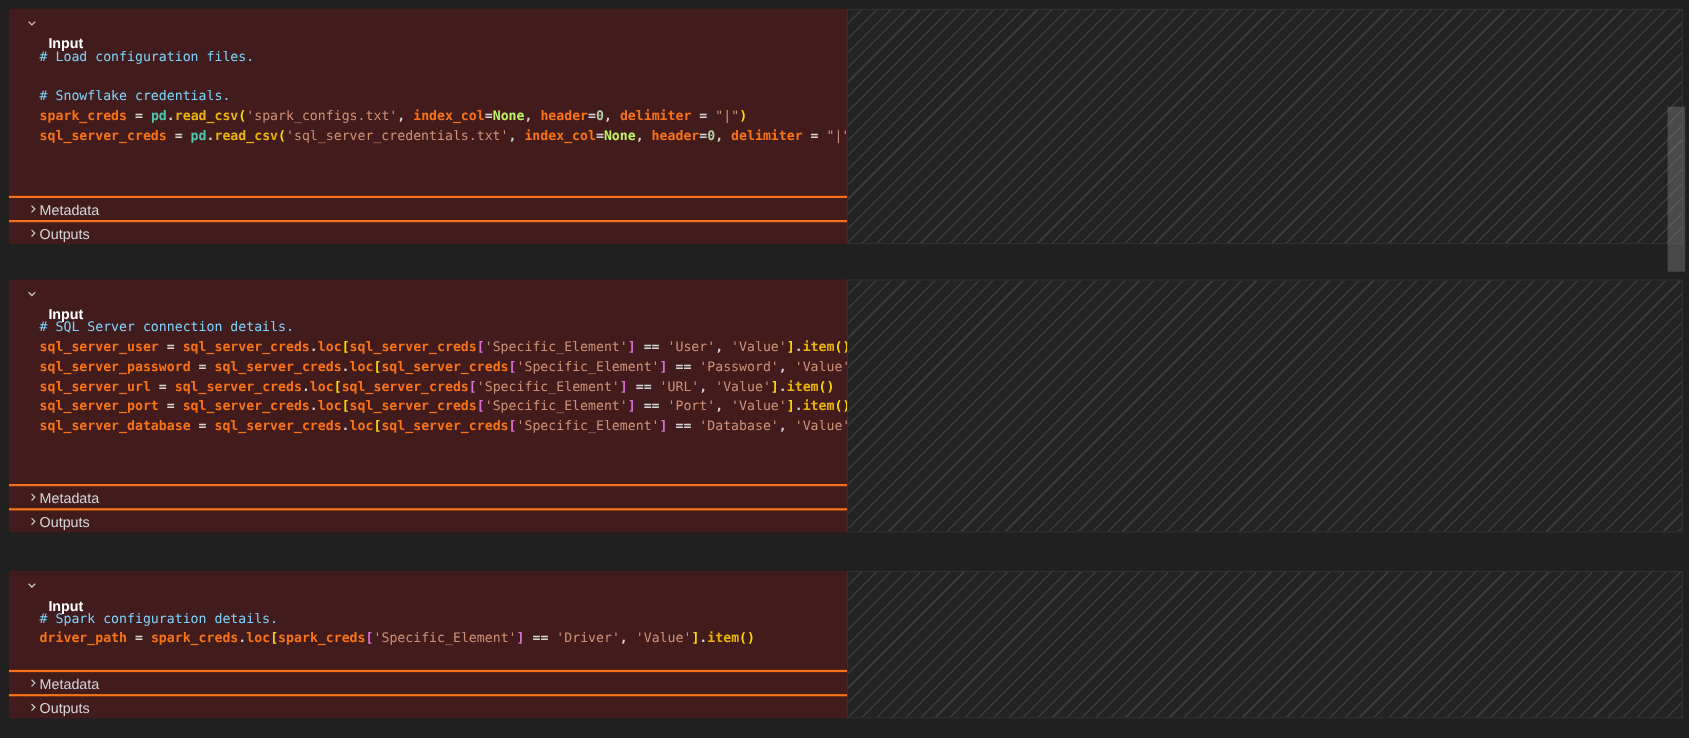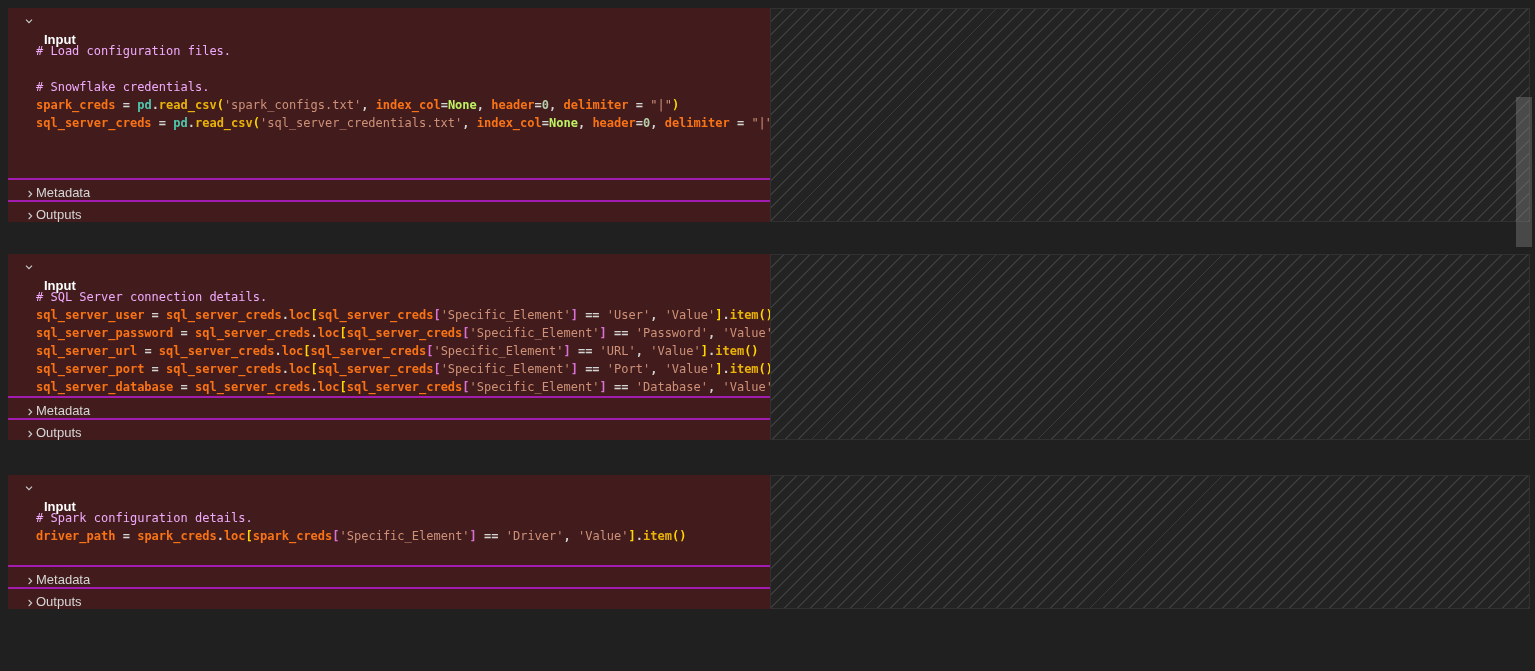--- a/index.html
+++ b/index.html
@@ -29,39 +29,39 @@
     display: flex;
     align-items: center;
     padding-left: 13px;
     cursor: pointer;
   }
   .section-header .chev { display: inline-flex; width: 16px; justify-content: center; margin-right: 7px; }
   .input-title { color: #ffffff; font-size: 13px; font-weight: 700; margin-top: 37px; }
   .sub-header {
     height: 22px;
     display: flex;
-    align-items: flex-end;
+    align-items: center;
     padding-left: 16px;
-    border-top: 2px solid #a21caf;
+    border-top: 2px solid #f97316;
     cursor: pointer;
   }
   .sub-title { color: #d6d6d6; font-size: 13px; font-weight: 400; }
   .code-area {
     padding: 8px 0 0 28px;
     font-family: "DejaVu Sans Mono", "Liberation Mono", monospace;
     font-size: 12px;
     line-height: 18px;
     white-space: pre;
     overflow: hidden;
   }
   .code-area.pad1 { padding-bottom: 46px; }
-  .code-area.pad2 { }
+  .code-area.pad2 { padding-bottom: 44px; }
   .code-area.pad3 { padding-bottom: 20px; }
   .code-line { height: 18px; font-weight: 600; }
-  .tk-c  { color: #f0abfc; font-weight: 400; }
+  .tk-c  { color: #7dd3fc; font-weight: 400; }
   .tk-v  { color: #f97316; }
   .tk-m  { color: #4ec9b0; }
   .tk-f  { color: #eab308; }
   .tk-s  { color: #ce9178; font-weight: 400; }
   .tk-k  { color: #bef264; }
   .tk-n  { color: #b5cea8; }
   .tk-o  { color: #d4d4d4; }
   .tk-b1 { color: #ffd700; }
   .tk-b2 { color: #da70d6; }
   .scrollbar-thumb {

